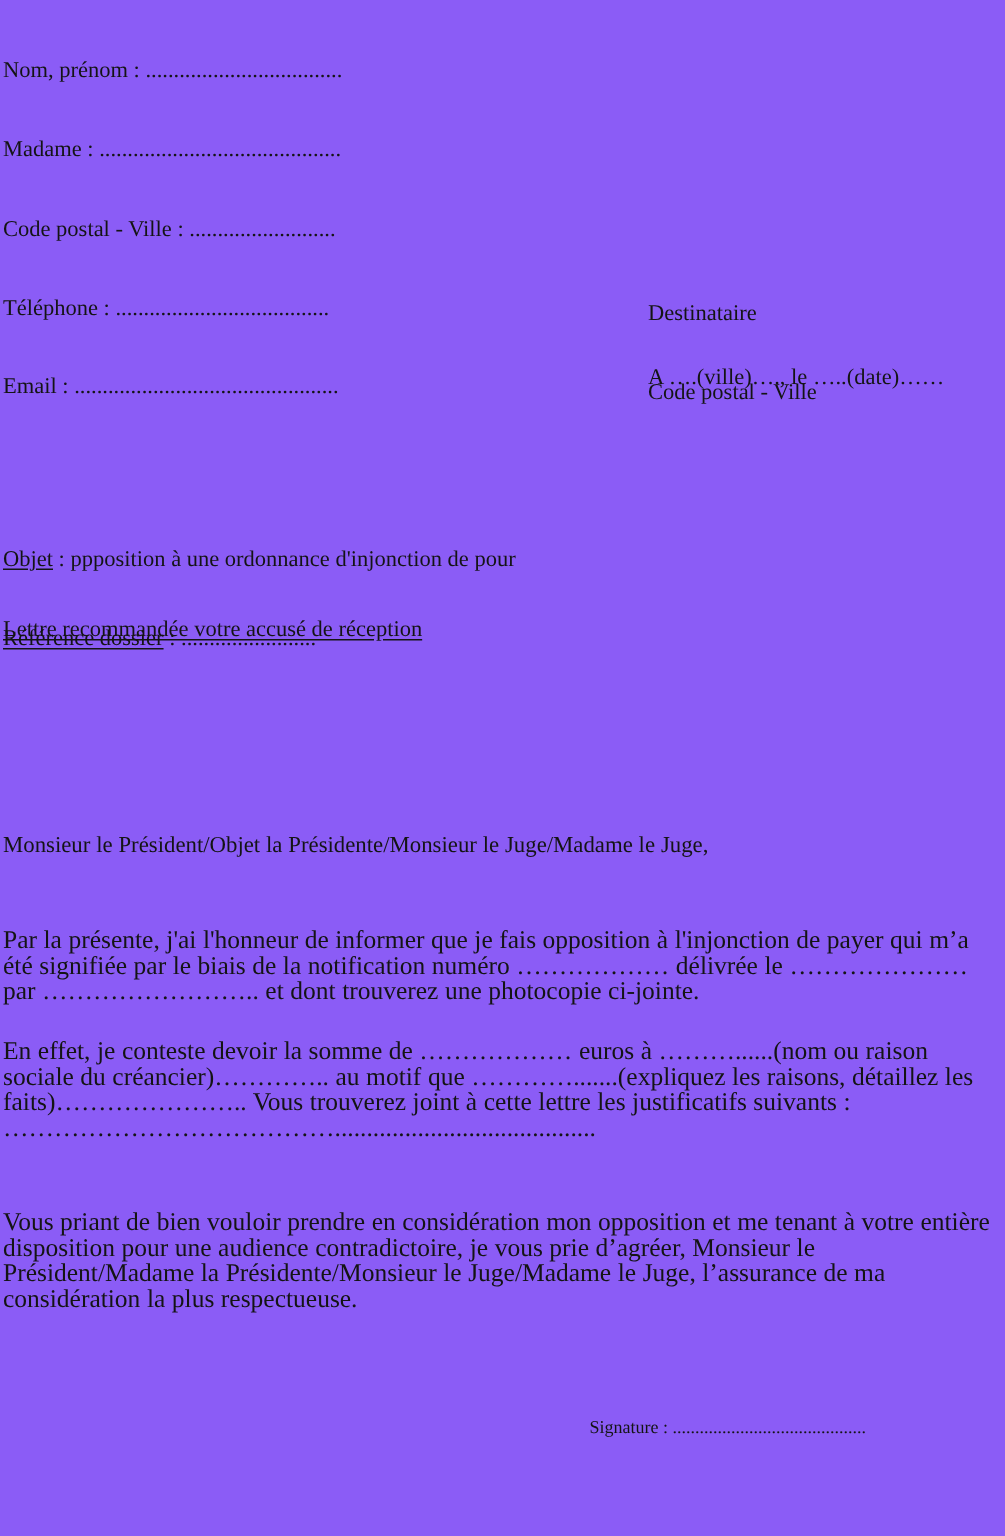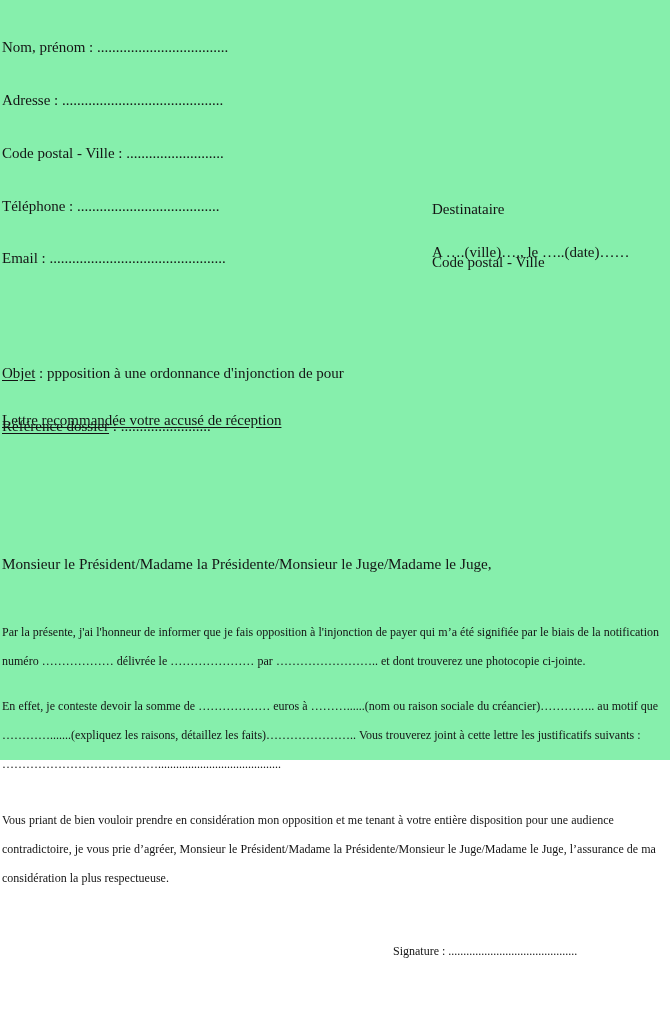--- a/index.html
+++ b/index.html
@@ -14,35 +14,35 @@
     position: relative;
     overflow: hidden;
     font-family: "Liberation Serif", "DejaVu Serif", serif;
     color: #141414;
     -webkit-font-smoothing: antialiased;
   }
   .page {
     position: absolute;
     inset: 0;
     width: 670px;
-    height: 760px;
-    background: #86efac;
+    height: 1024px;
+    background: #8b5cf6;
   }
 
   
   .block {
     position: absolute;
     font-size: 15px;
     line-height: 17.6px;
     white-space: pre-wrap;
   }
   .para {
     position: absolute;
-    font-size: 12px;
-    line-height: 29px;
+    font-size: 17px;
+    line-height: 17px;
     text-align: left;
     white-space: pre-wrap;
     word-spacing: 0.1px;
   }
 
   
   #sender-block {
     left: 2px;
     top: 4px;
     width: 470px;
@@ -107,41 +107,41 @@
     white-space: nowrap;
   }
 </style>
 </head>
 <body>
 
 <div class="page">
 
   <div class="block" id="sender-block">
     <span class="line">Nom, prénom : ...................................</span>
-    <span class="line">Adresse : ...........................................</span>
+    <span class="line">Madame : ...........................................</span>
     <span class="line">Code postal - Ville : ..........................</span>
     <span class="line">Téléphone : ......................................</span>
     <span class="line">Email : ...............................................</span>
   </div>
 
   <div class="block" id="recipient-block">
     <span class="line">Destinataire</span>
     <span class="line">Code postal - Ville</span>
   </div>
 
   <div class="block" id="date-line">A ….(ville)…., le …..(date)……</div>
 
   <div class="block" id="subject-block">
     <span class="line"><span class="u">Objet</span><span> : ppposition à une ordonnance d'injonction de pour</span></span>
     <span class="line"><span class="u">Référence dossier</span><span> : ........................</span></span>
   </div>
 
   <div class="block" id="registered-line"><span class="u">Lettre recommandée votre accusé de réception</span></div>
 
-  <div class="para" id="salutation">Monsieur le Président/Madame la Présidente/Monsieur le Juge/Madame le Juge,</div>
+  <div class="para" id="salutation">Monsieur le Président/Objet la Présidente/Monsieur le Juge/Madame le Juge,</div>
 
   <div class="para" id="para-1">Par la présente, j'ai l'honneur de informer que je fais opposition à l'injonction de payer qui m’a été signifiée par le biais de la notification numéro ……………… délivrée le ………………… par …………………….. et dont trouverez une photocopie ci-jointe.</div>
   <div class="para" id="para-2">En effet, je conteste devoir la somme de ……………… euros à ………......(nom ou raison sociale du créancier)………….. au motif que ………….......(expliquez les raisons, détaillez les faits)………………….. Vous trouverez joint à cette lettre les justificatifs suivants : ………………………………….........................................</div>
   <div class="para" id="para-3">Vous priant de bien vouloir prendre en considération mon opposition et me tenant à votre entière disposition pour une audience contradictoire, je vous prie d’agréer, Monsieur le Président/Madame la Présidente/Monsieur le Juge/Madame le Juge, l’assurance de ma considération la plus respectueuse.</div>
 
   <div class="block" id="signature-line">Signature : ...........................................</div>
 
 </div>
 
 </body></html>

